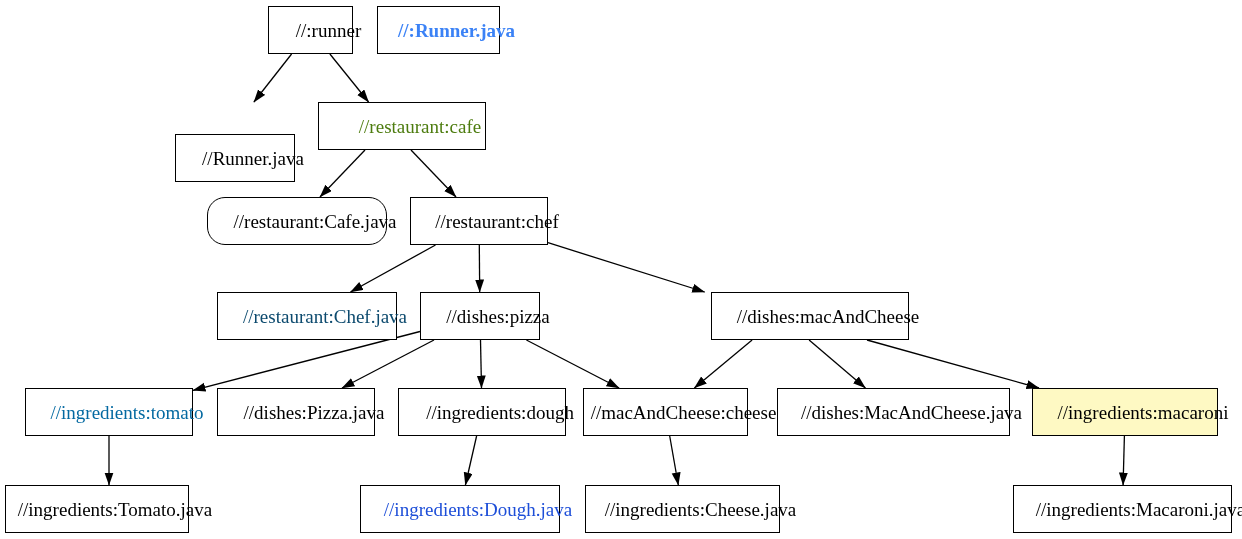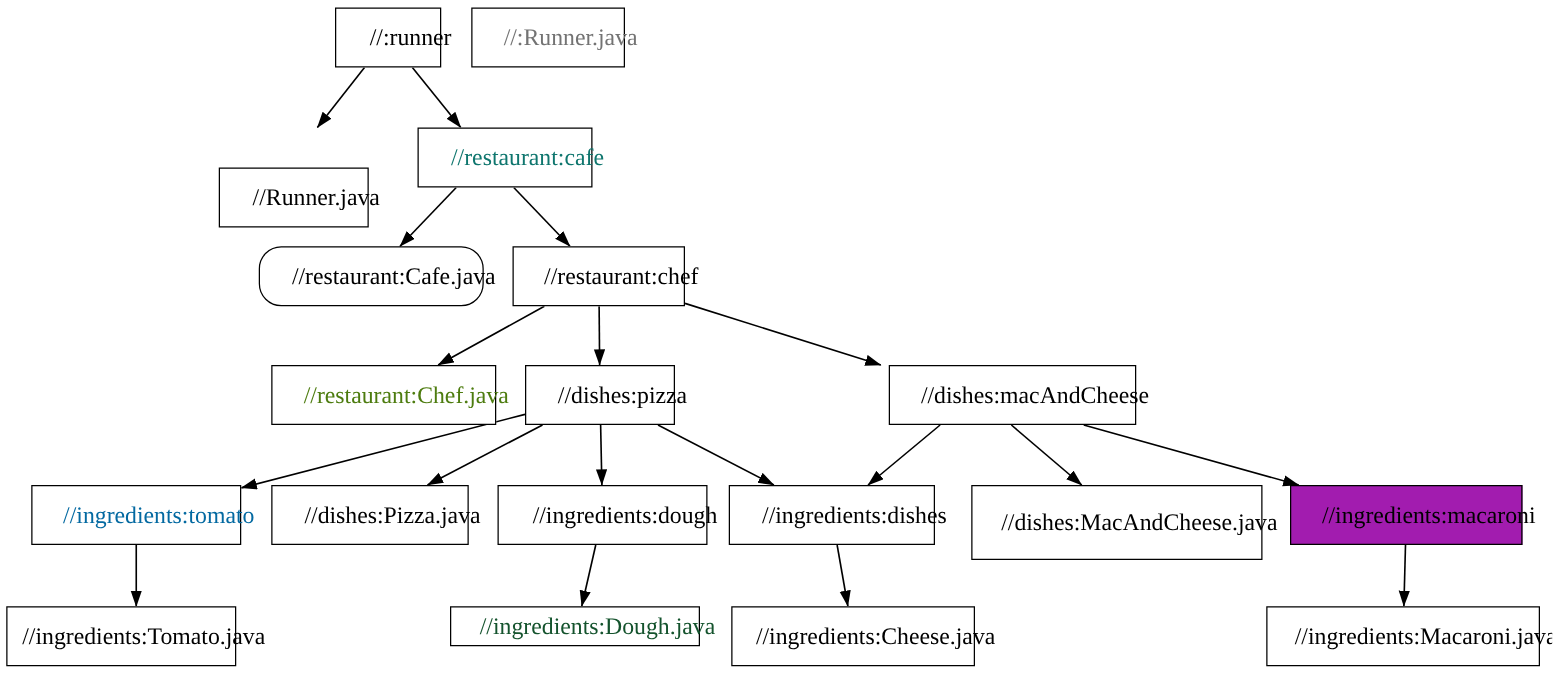--- a/index.html
+++ b/index.html
@@ -61,32 +61,32 @@
       <line x1="752.1" y1="340.0" x2="694.4" y2="388.0" stroke="#000000" stroke-width="1.3" marker-end="url(#arrowhead)"></line>
       <line x1="809.1" y1="340.0" x2="865.4" y2="388.0" stroke="#000000" stroke-width="1.3" marker-end="url(#arrowhead)"></line>
       <line x1="867.0" y1="340.0" x2="1039.0" y2="388.0" stroke="#000000" stroke-width="1.3" marker-end="url(#arrowhead)"></line>
       <line x1="109.0" y1="436.0" x2="109.0" y2="485.0" stroke="#000000" stroke-width="1.3" marker-end="url(#arrowhead)"></line>
       <line x1="476.6" y1="436.0" x2="465.4" y2="485.0" stroke="#000000" stroke-width="1.3" marker-end="url(#arrowhead)"></line>
       <line x1="669.7" y1="436.0" x2="678.3" y2="485.0" stroke="#000000" stroke-width="1.3" marker-end="url(#arrowhead)"></line>
       <line x1="1124.4" y1="436.0" x2="1123.1" y2="485.0" stroke="#000000" stroke-width="1.3" marker-end="url(#arrowhead)"></line>
     </svg>
   <div id="node-layer">
       <div class="node" style="left: 268px; top: 6px; width: 85px; height: 48px; background: rgb(255, 255, 255); border-color: rgb(0, 0, 0); color: rgb(0, 0, 0);">//:runner</div>
-      <div class="node" style="left: 377px; top: 6px; width: 123px; height: 48px; background: rgb(255, 255, 255); border-color: rgb(0, 0, 0); color: #737373;">//:Runner.java</div>
+      <div class="node" style="left: 377px; top: 6px; width: 123px; height: 48px; background: rgb(255, 255, 255); border-color: rgb(0, 0, 0); color: #3b82f6; font-weight: bold;">//:Runner.java</div>
       <div class="node" style="left: 175px; top: 102px; width: 120px; height: 48px; background: rgb(255, 255, 255); border-color: rgb(0, 0, 0); color: rgb(0, 0, 0); margin-top: 32px;">//Runner.java</div>
-      <div class="node" style="left: 318px; top: 102px; width: 140px; height: 48px; background: rgb(255, 255, 255); border-color: rgb(0, 0, 0); color: #0f766e; margin-left: 16px;">//restaurant:cafe</div>
+      <div class="node" style="left: 318px; top: 102px; width: 168px; height: 48px; background: rgb(255, 255, 255); border-color: rgb(0, 0, 0); color: #4d7c0f;">//restaurant:cafe</div>
       <div class="node" style="left: 207px; top: 197px; width: 180px; height: 48px; background: rgb(255, 255, 255); border-color: rgb(0, 0, 0); color: rgb(0, 0, 0); border-radius: 18px;">//restaurant:Cafe.java</div>
       <div class="node" style="left: 410px; top: 197px; width: 138px; height: 48px; background: rgb(255, 255, 255); border-color: rgb(0, 0, 0); color: rgb(0, 0, 0);">//restaurant:chef</div>
-      <div class="node" style="left: 217px; top: 292px; width: 180px; height: 48px; background: rgb(255, 255, 255); border-color: rgb(0, 0, 0); color: #4d7c0f;">//restaurant:Chef.java</div>
+      <div class="node" style="left: 217px; top: 292px; width: 180px; height: 48px; background: rgb(255, 255, 255); border-color: rgb(0, 0, 0); color: #0c4a6e;">//restaurant:Chef.java</div>
       <div class="node" style="left: 420px; top: 292px; width: 120px; height: 48px; background: rgb(255, 255, 255); border-color: rgb(0, 0, 0); color: rgb(0, 0, 0);">//dishes:pizza</div>
       <div class="node" style="left: 682px; top: 292px; width: 198px; height: 48px; background: rgb(255, 255, 255); border-color: rgb(0, 0, 0); color: rgb(0, 0, 0); margin-left: 29px;">//dishes:macAndCheese</div>
       <div class="node" style="left: 25px; top: 388px; width: 168px; height: 48px; background: rgb(255, 255, 255); border-color: rgb(0, 0, 0); color: #0369a1;">//ingredients:tomato</div>
       <div class="node" style="left: 217px; top: 388px; width: 158px; height: 48px; background: rgb(255, 255, 255); border-color: rgb(0, 0, 0); color: rgb(0, 0, 0);">//dishes:Pizza.java</div>
       <div class="node" style="left: 398px; top: 388px; width: 168px; height: 48px; background: rgb(255, 255, 255); border-color: rgb(0, 0, 0); color: rgb(0, 0, 0);">//ingredients:dough</div>
-      <div class="node" style="left: 583px; top: 388px; width: 165px; height: 48px; background: rgb(255, 255, 255); border-color: rgb(0, 0, 0); color: rgb(0, 0, 0);">//ingredients:dishes</div>
-      <div class="node" style="left: 777px; top: 388px; width: 233px; height: 60px; background: rgb(255, 255, 255); border-color: rgb(0, 0, 0); color: rgb(0, 0, 0);">//dishes:MacAndCheese.java</div>
-      <div class="node" style="left: 1032px; top: 388px; width: 186px; height: 48px; background: #a21caf; border-color: rgb(0, 0, 0); color: rgb(0, 0, 0);">//ingredients:macaroni</div>
+      <div class="node" style="left: 583px; top: 388px; width: 165px; height: 48px; background: rgb(255, 255, 255); border-color: rgb(0, 0, 0); color: rgb(0, 0, 0);">//macAndCheese:cheese</div>
+      <div class="node" style="left: 777px; top: 388px; width: 233px; height: 48px; background: rgb(255, 255, 255); border-color: rgb(0, 0, 0); color: rgb(0, 0, 0);">//dishes:MacAndCheese.java</div>
+      <div class="node" style="left: 1032px; top: 388px; width: 186px; height: 48px; background: #fef9c3; border-color: rgb(0, 0, 0); color: rgb(0, 0, 0);">//ingredients:macaroni</div>
       <div class="node" style="left: 5px; top: 485px; width: 184px; height: 48px; background: rgb(255, 255, 255); border-color: rgb(0, 0, 0); color: rgb(0, 0, 0);">//ingredients:Tomato.java</div>
-      <div class="node" style="left: 360px; top: 485px; width: 200px; height: 32px; background: rgb(255, 255, 255); border-color: rgb(0, 0, 0); color: #14532d;">//ingredients:Dough.java</div>
+      <div class="node" style="left: 360px; top: 485px; width: 200px; height: 48px; background: rgb(255, 255, 255); border-color: rgb(0, 0, 0); color: #1d4ed8;">//ingredients:Dough.java</div>
       <div class="node" style="left: 585px; top: 485px; width: 195px; height: 48px; background: rgb(255, 255, 255); border-color: rgb(0, 0, 0); color: rgb(0, 0, 0);">//ingredients:Cheese.java</div>
       <div class="node" style="left: 1013px; top: 485px; width: 219px; height: 48px; background: rgb(255, 255, 255); border-color: rgb(0, 0, 0); color: rgb(0, 0, 0);">//ingredients:Macaroni.java</div>
     </div>
 </div>
 
 </body></html>

